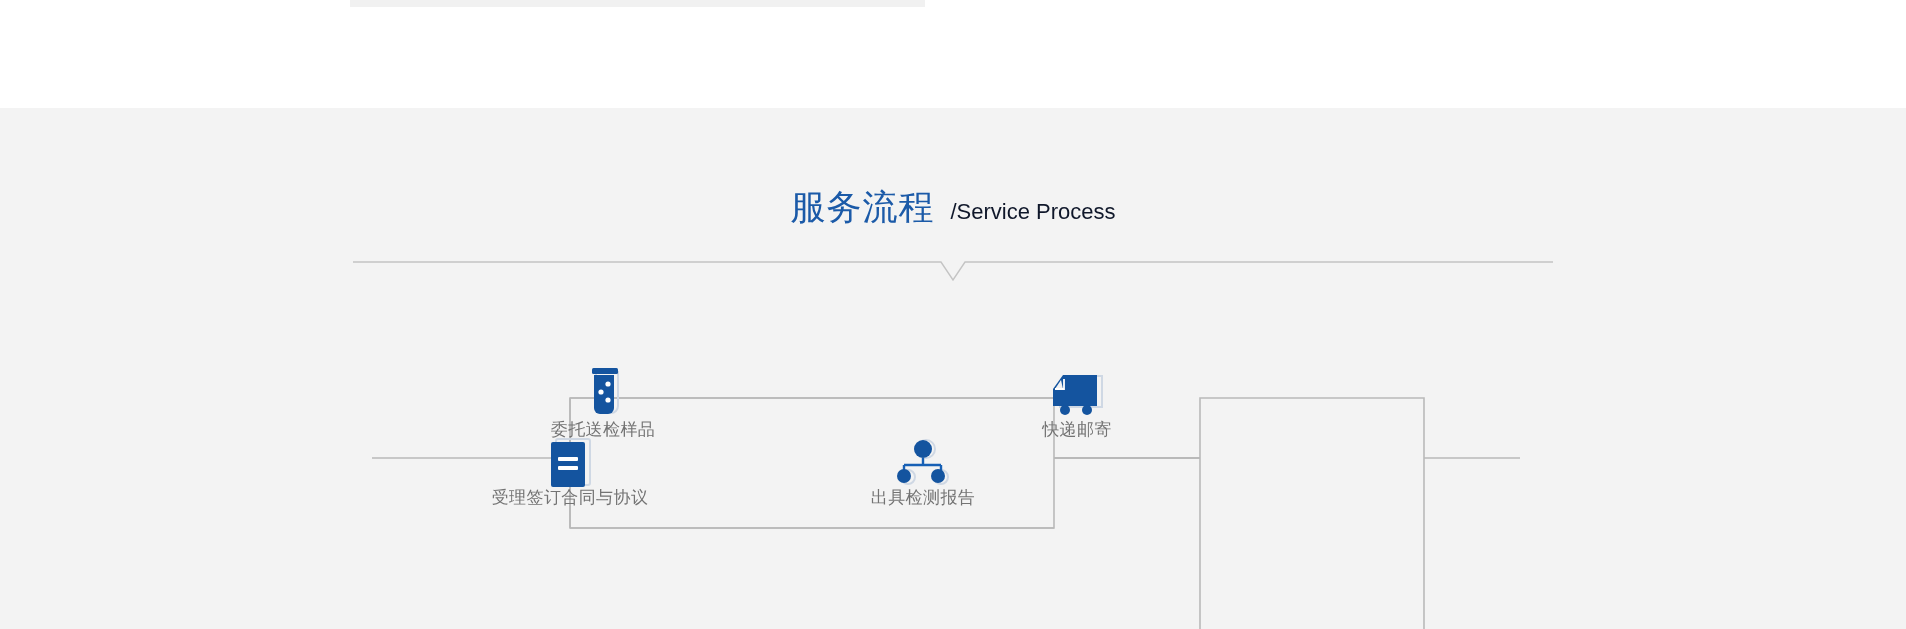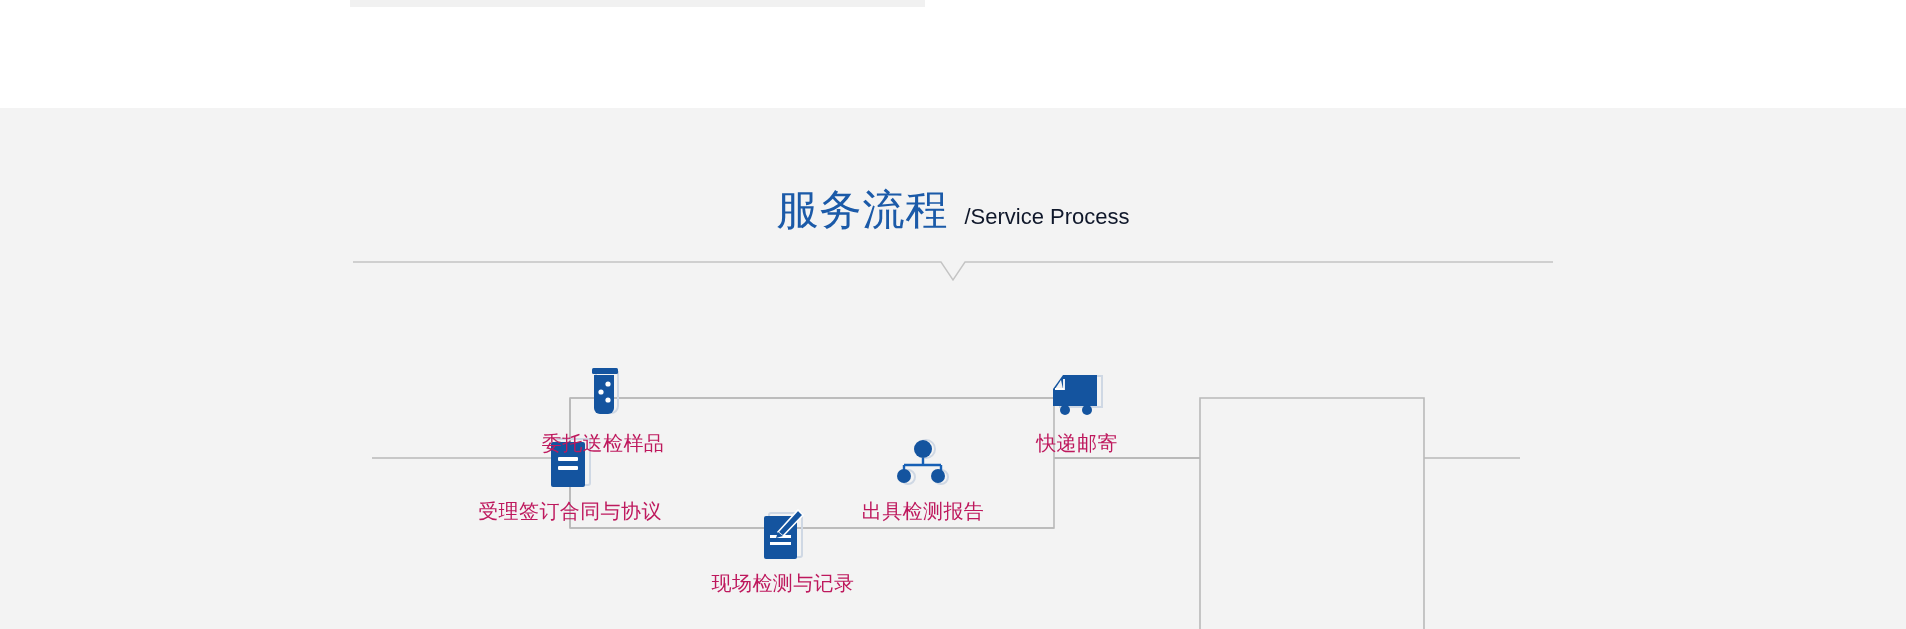--- a/index.html
+++ b/index.html
@@ -53,21 +53,21 @@
   .heading {
     position: absolute;
     left: 0;
     top: 81px;
     width: 1906px;
     text-align: center;
     white-space: nowrap;
     line-height: 1;
   }
   .heading .cn {
-    font-size: 42px;
+    font-size: 35px;
     color: #1b5aa8;
     letter-spacing: 1px;
     vertical-align: baseline;
   }
   .heading .en {
     font-size: 22px;
     color: #0f172a;
     vertical-align: baseline;
     margin-left: 16px;
   }
@@ -105,23 +105,22 @@
     width: 190px;
     text-align: center;
   }
   .node .icon-wrap {
     height: 62px;
     display: flex;
     align-items: flex-end;
     justify-content: center;
   }
   .node .label {
-    margin-top: 11px;
-    font-size: 20px;
-    color: #be185d;
+    font-size: 17px;
+    color: #737373;
     line-height: 1.2;
     white-space: nowrap;
     letter-spacing: 0.4px;
   }
 </style>
 </head>
 <body>
 
 <div id="page">
 
@@ -190,33 +189,20 @@
             <circle cx="27" cy="18" r="2.6" fill="#ffffff"></circle>
             <circle cx="20" cy="26" r="2.6" fill="#ffffff"></circle>
             <circle cx="27" cy="34" r="2.6" fill="#ffffff"></circle>
           </svg>
         </div>
         <div class="label">委托送检样品</div>
       </div>
 
 
 
-      <div class="node" style="left:688px; top:390px;">
-        <div class="icon-wrap">
-          <svg width="48" height="52" viewBox="0 0 48 52">
-            <rect x="10" y="5" width="33" height="44" rx="2" fill="none" stroke="#cfd8e4" stroke-width="2"></rect>
-            <rect x="5" y="8" width="33" height="43" rx="2" fill="#14549f"></rect>
-            <rect x="11" y="27" width="21" height="3" fill="#ffffff"></rect>
-            <rect x="11" y="34" width="21" height="3" fill="#ffffff"></rect>
-            <path d="M19 24 L39 2 L44 7 L24 28 Z" fill="#14549f" stroke="#ffffff" stroke-width="1.6"></path>
-            <path d="M19 24 L24 28 L17 30 Z" fill="#14549f"></path>
-          </svg>
-        </div>
-        <div class="label">现场检测与记录</div>
-      </div>
 
       <div class="node" style="left:828px; top:318px;">
         <div class="icon-wrap">
           <svg width="62" height="50" viewBox="0 0 62 50">
             <circle cx="34" cy="11" r="9" fill="none" stroke="#cfd8e4" stroke-width="2"></circle>
             <circle cx="16" cy="39" r="7" fill="none" stroke="#cfd8e4" stroke-width="2"></circle>
             <circle cx="49" cy="39" r="7" fill="none" stroke="#cfd8e4" stroke-width="2"></circle>
             <path d="M31 20 L31 27 M12 27 L49 27 M12 27 L12 34 M49 27 L49 34" fill="none" stroke="#1760b5" stroke-width="2.4"></path>
             <circle cx="31" cy="11" r="9" fill="#14549f"></circle>
             <circle cx="12" cy="38" r="7" fill="#14549f"></circle>

